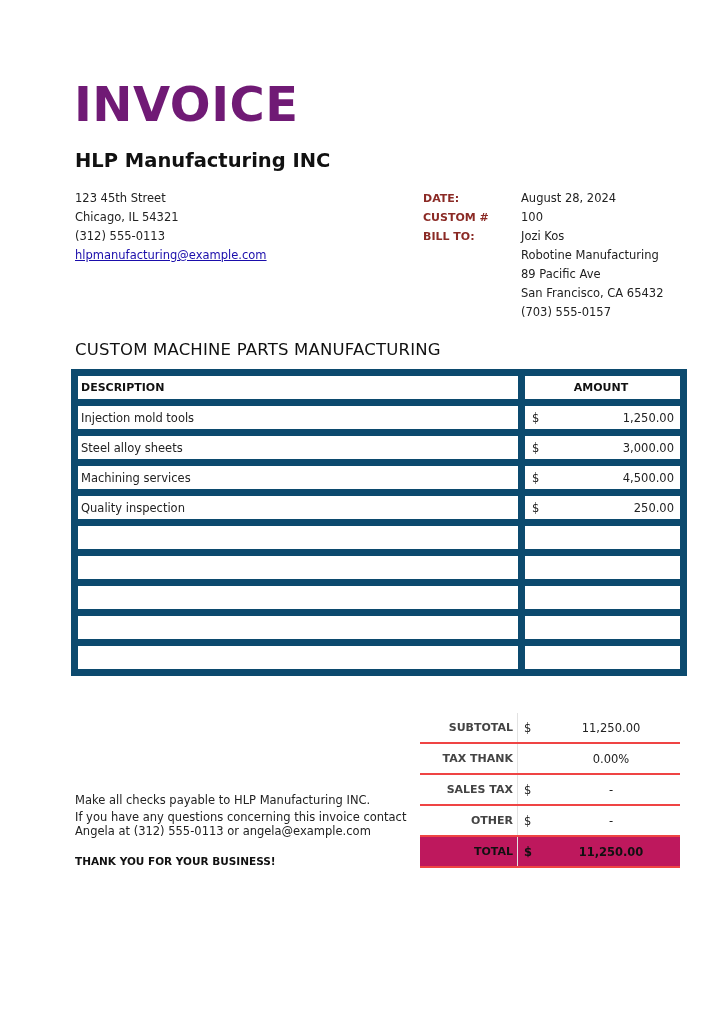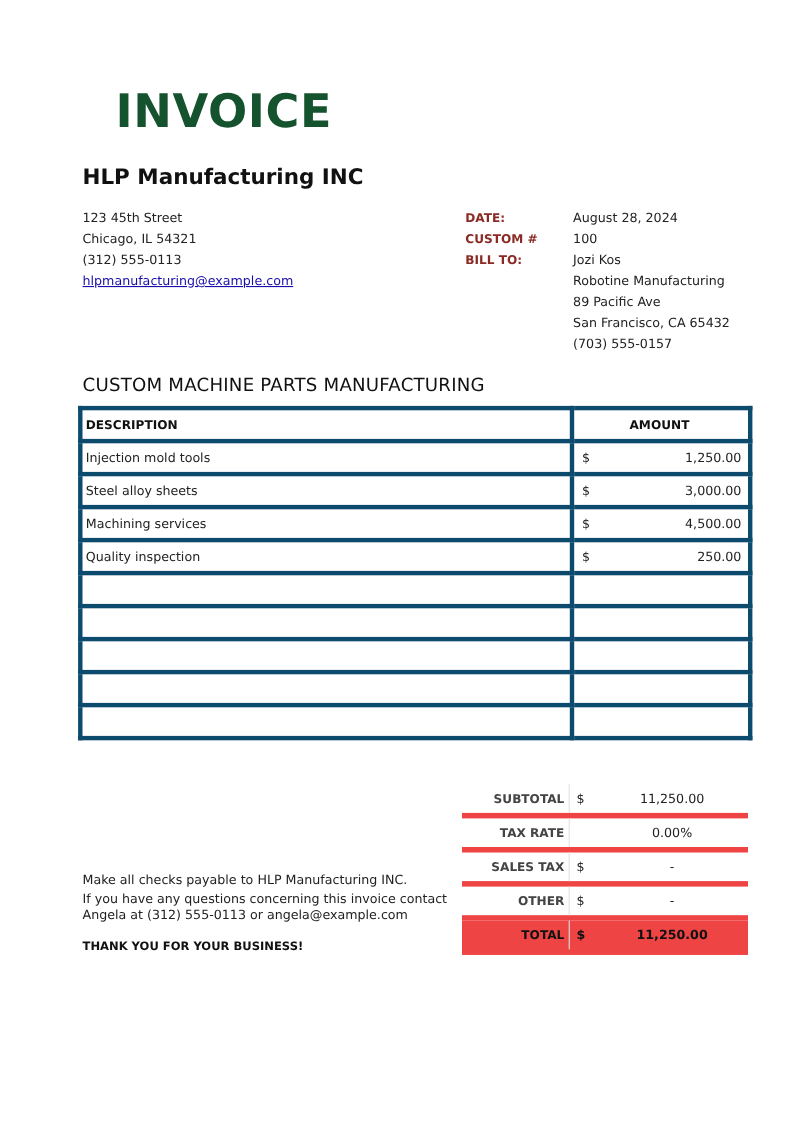--- a/index.html
+++ b/index.html
@@ -2,61 +2,60 @@
 <html><head>
   <meta charset="utf-8">
   <style>
     html, body { margin: 0; padding: 0; background: #ffffff; }
     body {
       width: 723px; height: 1024px; position: relative; overflow: hidden;
       font-family: "DejaVu Sans", sans-serif; color: #1a1a1a;
     }
     .abs { position: absolute; }
     .title {
-      left: 74px; top: 76px; font-size: 42px; font-weight: bold; letter-spacing: 0.5px; color: #14532d;
+      left: 74px; top: 76px; font-size: 48px; font-weight: bold; letter-spacing: 0.5px; color: #701a75;
       font-family: "DejaVu Sans", sans-serif;
-      margin-left: 31px;
     }
     .company {
       left: 75px; top: 149px; font-size: 19.5px; font-weight: bold; color: #111;
     }
     .addr-line { left: 75px; font-size: 11.5px; color: #222; line-height: 19px; }
     .addr-link { color: #1a0dab; text-decoration: underline; }
     .meta-label { left: 423px; font-size: 11px; font-weight: bold; color: #8b2a25; line-height: 19px; }
     .meta-val { left: 521px; font-size: 11.5px; color: #222; line-height: 19px; }
     .section-heading {
       left: 75px; top: 340px; font-size: 16.5px; color: #111; letter-spacing: 0.2px;
     }
     table.items {
       position: absolute; left: 71px; top: 369px; width: 609px;
       border-collapse: collapse; table-layout: fixed;
     }
     table.items td, table.items th {
-      border: 4px solid #0c4a6e; height: 30px; padding: 0 6px 0 3px;
+      border: 7px solid #0c4a6e; height: 30px; padding: 0 6px 0 3px;
       font-size: 11.5px; color: #222; box-sizing: border-box;
     }
     table.items th { font-weight: bold; font-size: 11px; color: #111; }
     th.desc-h { text-align: left; }
     th.amt-h { text-align: center; }
     .amt-cell { display: flex; justify-content: space-between; padding-left: 4px; }
     .totals {
       position: absolute; left: 420px; top: 713px; width: 260px;
     }
     .trow {
-      display: flex; height: 31px; align-items: center; border-bottom: 5px solid #ef4444;
+      display: flex; height: 31px; align-items: center; border-bottom: 2px solid #ef4444;
       box-sizing: border-box;
     }
     .tlabel {
       width: 98px; text-align: right; font-size: 11px; font-weight: bold; color: #444;
       padding-right: 4px; box-sizing: border-box; height: 100%; display: flex; align-items: center; justify-content: flex-end;
       border-right: 1px solid #e2e2e2;
     }
     .tcur { width: 20px; padding-left: 6px; font-size: 11.5px; color: #222; }
     .tval { flex: 1; text-align: center; font-size: 11.5px; color: #222; padding-right: 2px; }
-    .trow.total { background: #ef4444; }
+    .trow.total { background: #be185d; }
     .trow.total .tlabel { color: #111; }
     .trow.total .tcur, .trow.total .tval { font-weight: bold; color: #111; }
     .note { left: 75px; font-size: 11.5px; color: #222; line-height: 14px; }
     .thanks { left: 75px; top: 855px; font-size: 10.5px; font-weight: bold; color: #111; }
   </style>
 </head>
 <body>
 
 <div class="abs title">INVOICE</div>
 <div class="abs company">HLP Manufacturing INC</div>
@@ -177,21 +176,21 @@
     </tbody>
 </table>
 
 <div class="totals">
   <div class="trow">
     <div class="tlabel">SUBTOTAL</div>
     <div class="tcur">$</div>
     <div class="tval">11,250.00</div>
   </div>
   <div class="trow">
-    <div class="tlabel">TAX RATE</div>
+    <div class="tlabel">TAX THANK</div>
     <div class="tcur"></div>
     <div class="tval">0.00%</div>
   </div>
   <div class="trow">
     <div class="tlabel">SALES TAX</div>
     <div class="tcur">$</div>
     <div class="tval">-</div>
   </div>
   <div class="trow">
     <div class="tlabel">OTHER</div>

